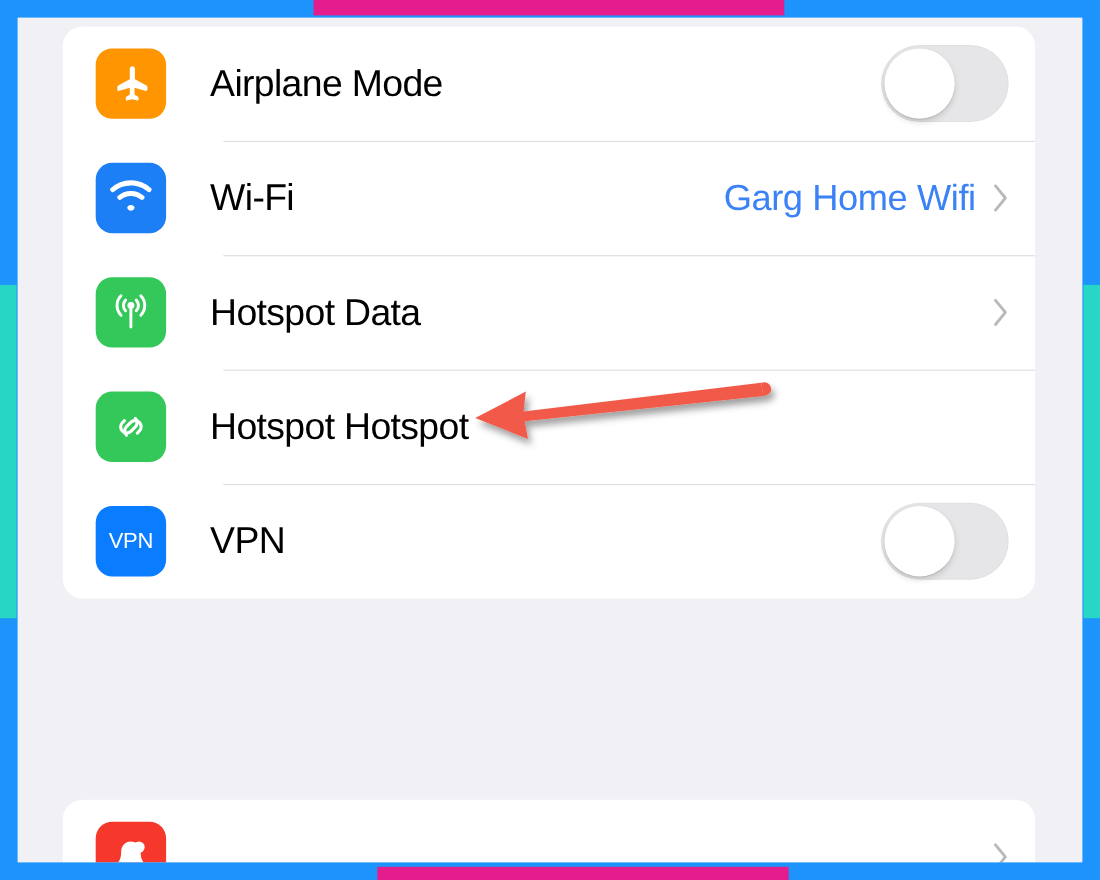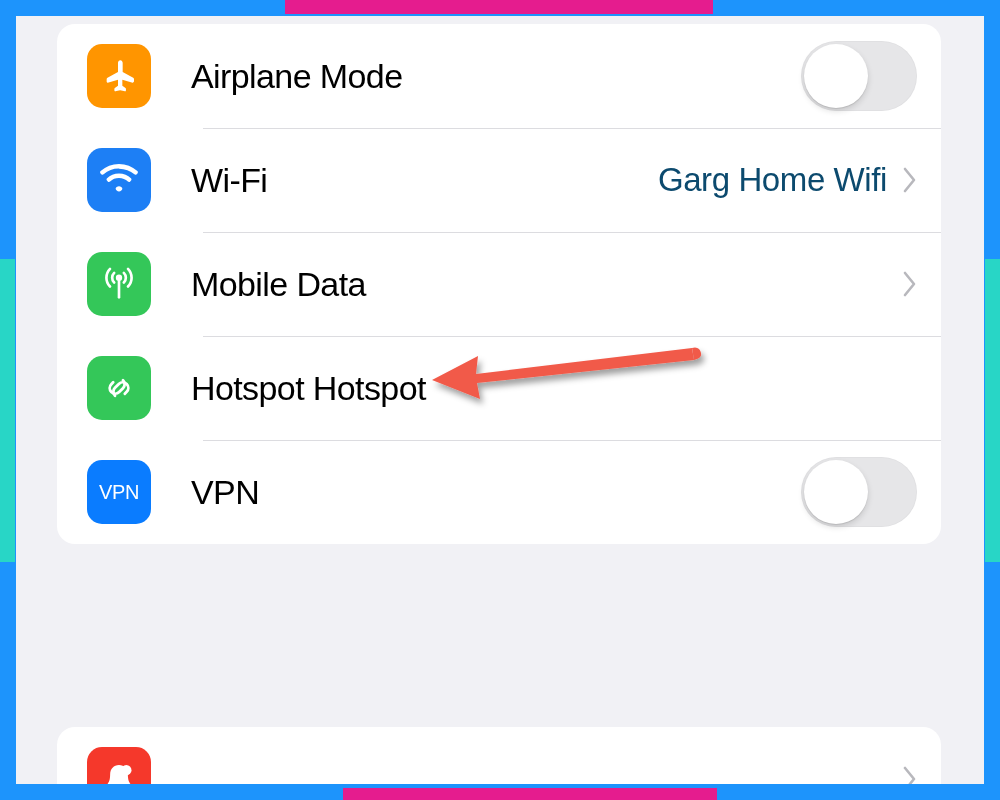--- a/index.html
+++ b/index.html
@@ -106,21 +106,21 @@
     white-space: nowrap;
   }
   .row-right {
     margin-left: auto;
     display: flex;
     align-items: center;
     padding-right: 24px;
   }
   .row-value {
     font-size: 33px;
-    color: #0c4a6e;
+    color: #3b82f6;
     letter-spacing: -0.4px;
     white-space: nowrap;
   }
   .chev {
     margin-left: 16px;
     width: 14px;
     height: 26px;
     flex: 0 0 auto;
   }
   .chev svg { display: block; }
@@ -204,21 +204,21 @@
         <div class="tile" style="background:#34C759">
           <svg width="40" height="40" viewBox="0 0 24 24" fill="none" stroke="#ffffff" stroke-width="1.6" stroke-linecap="round">
             <circle cx="12" cy="8.2" r="1.9" fill="#ffffff" stroke="none"></circle>
             <path d="M12 10.1V20"></path>
             <path d="M9.1 5.3a4.1 4.1 0 0 0 0 5.8"></path>
             <path d="M14.9 5.3a4.1 4.1 0 0 1 0 5.8"></path>
             <path d="M6.6 2.9a7.6 7.6 0 0 0 0 10.6"></path>
             <path d="M17.4 2.9a7.6 7.6 0 0 1 0 10.6"></path>
           </svg>
         </div>
-        <div class="row-label">Mobile Data</div>
+        <div class="row-label">Hotspot Data</div>
         <div class="row-right">
           <span class="row-value"></span>
           <span class="chev">
             <svg width="14" height="26" viewBox="0 0 14 26" fill="none" stroke="#B8B8BD" stroke-width="2.6" stroke-linecap="round" stroke-linejoin="round">
                 <polyline points="2,2 11,13 2,24"></polyline>
               </svg>
           </span>
         </div>
       </div>
 

